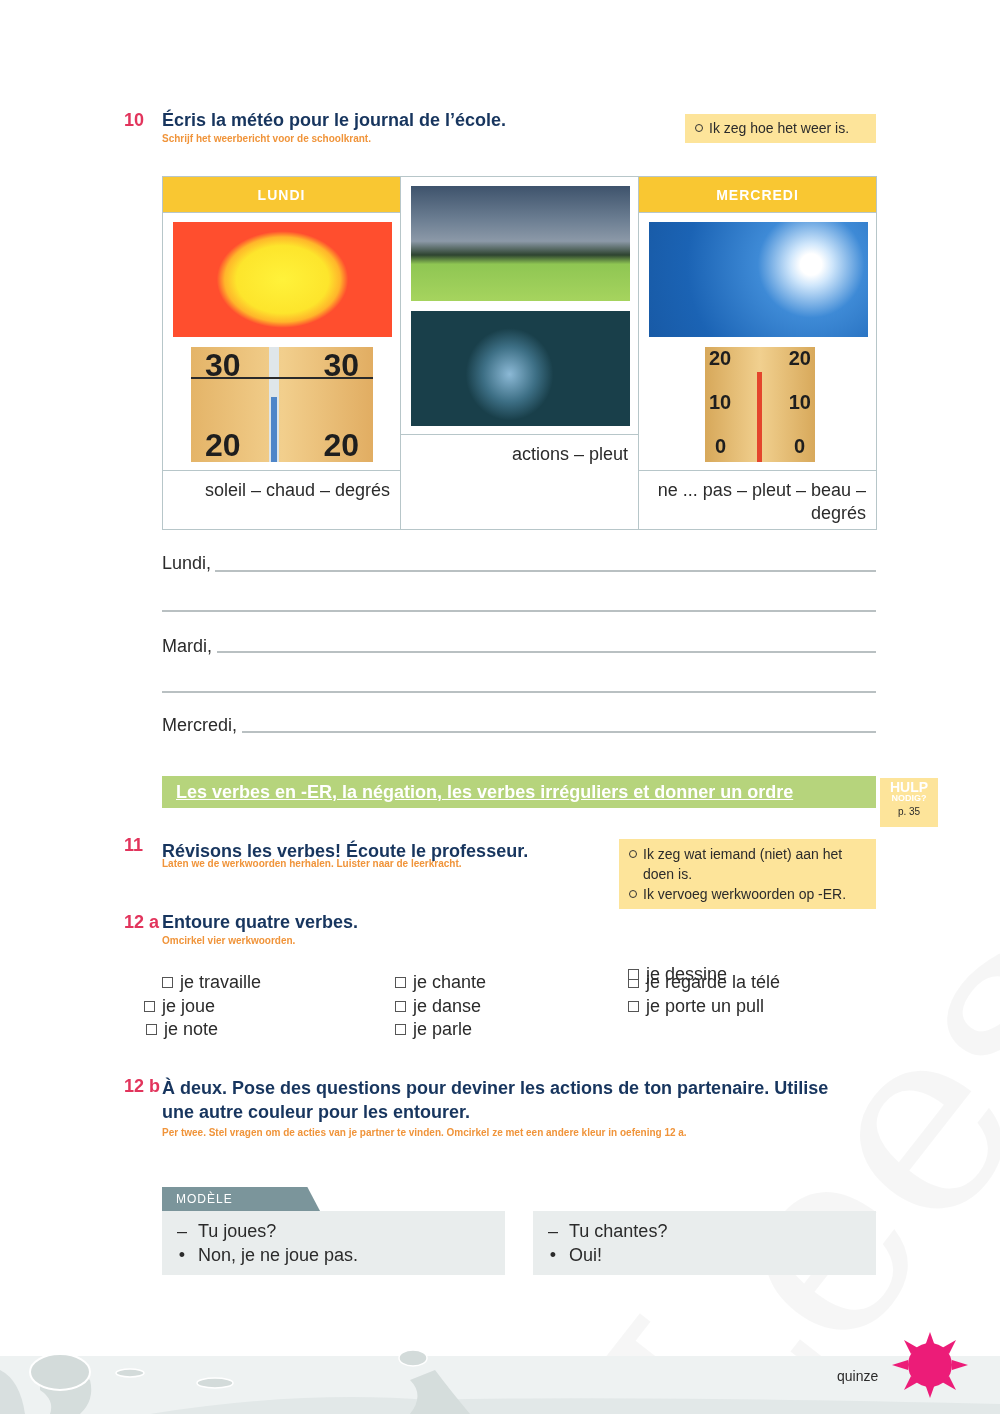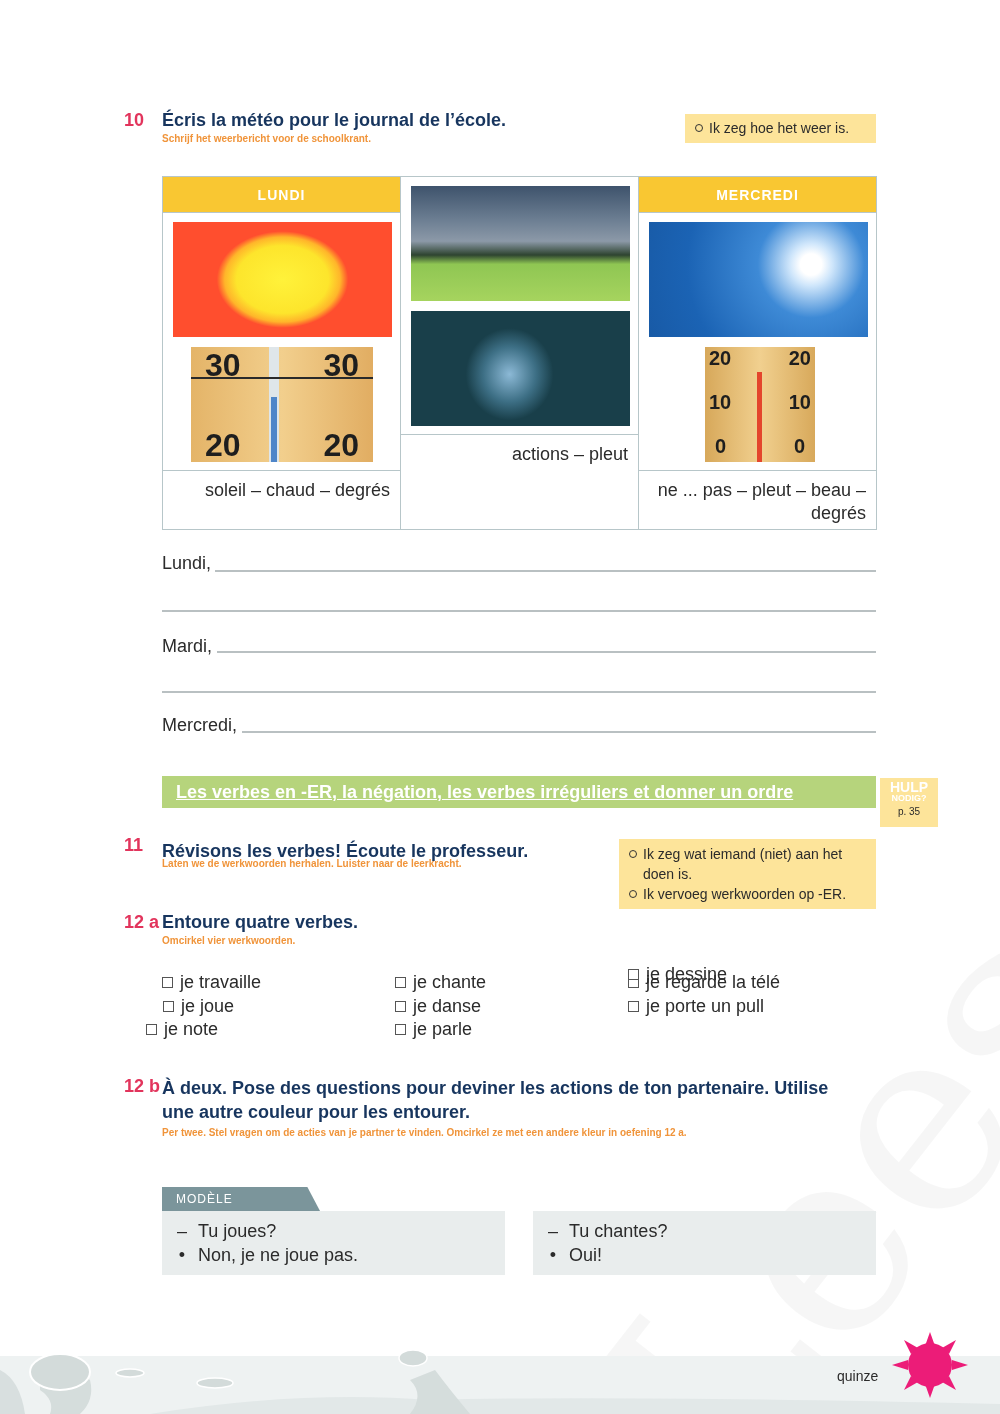--- a/index.html
+++ b/index.html
@@ -140,21 +140,21 @@
 </div>
 
 <div class="ex-num" style="left:124px;top:912px;">12 a</div>
 <div class="ex-title" style="left:162px;top:912px;">Entoure quatre verbes.</div>
 <div class="ex-sub" style="left:162px;top:935px;">Omcirkel vier werkwoorden.</div>
 
 <div class="check-item" style="left:162px;top:972px;">
     <span class="check-box"></span>
     <span>je travaille</span>
   </div>
-<div class="check-item" style="left:163px;top:996px;">
+<div class="check-item" style="left:144px;top:996px;">
     <span class="check-box"></span>
     <span>je joue</span>
   </div>
 <div class="check-item" style="left:146px;top:1019px;">
     <span class="check-box"></span>
     <span>je note</span>
   </div>
 <div class="check-item" style="left:395px;top:972px;">
     <span class="check-box"></span>
     <span>je chante</span>

